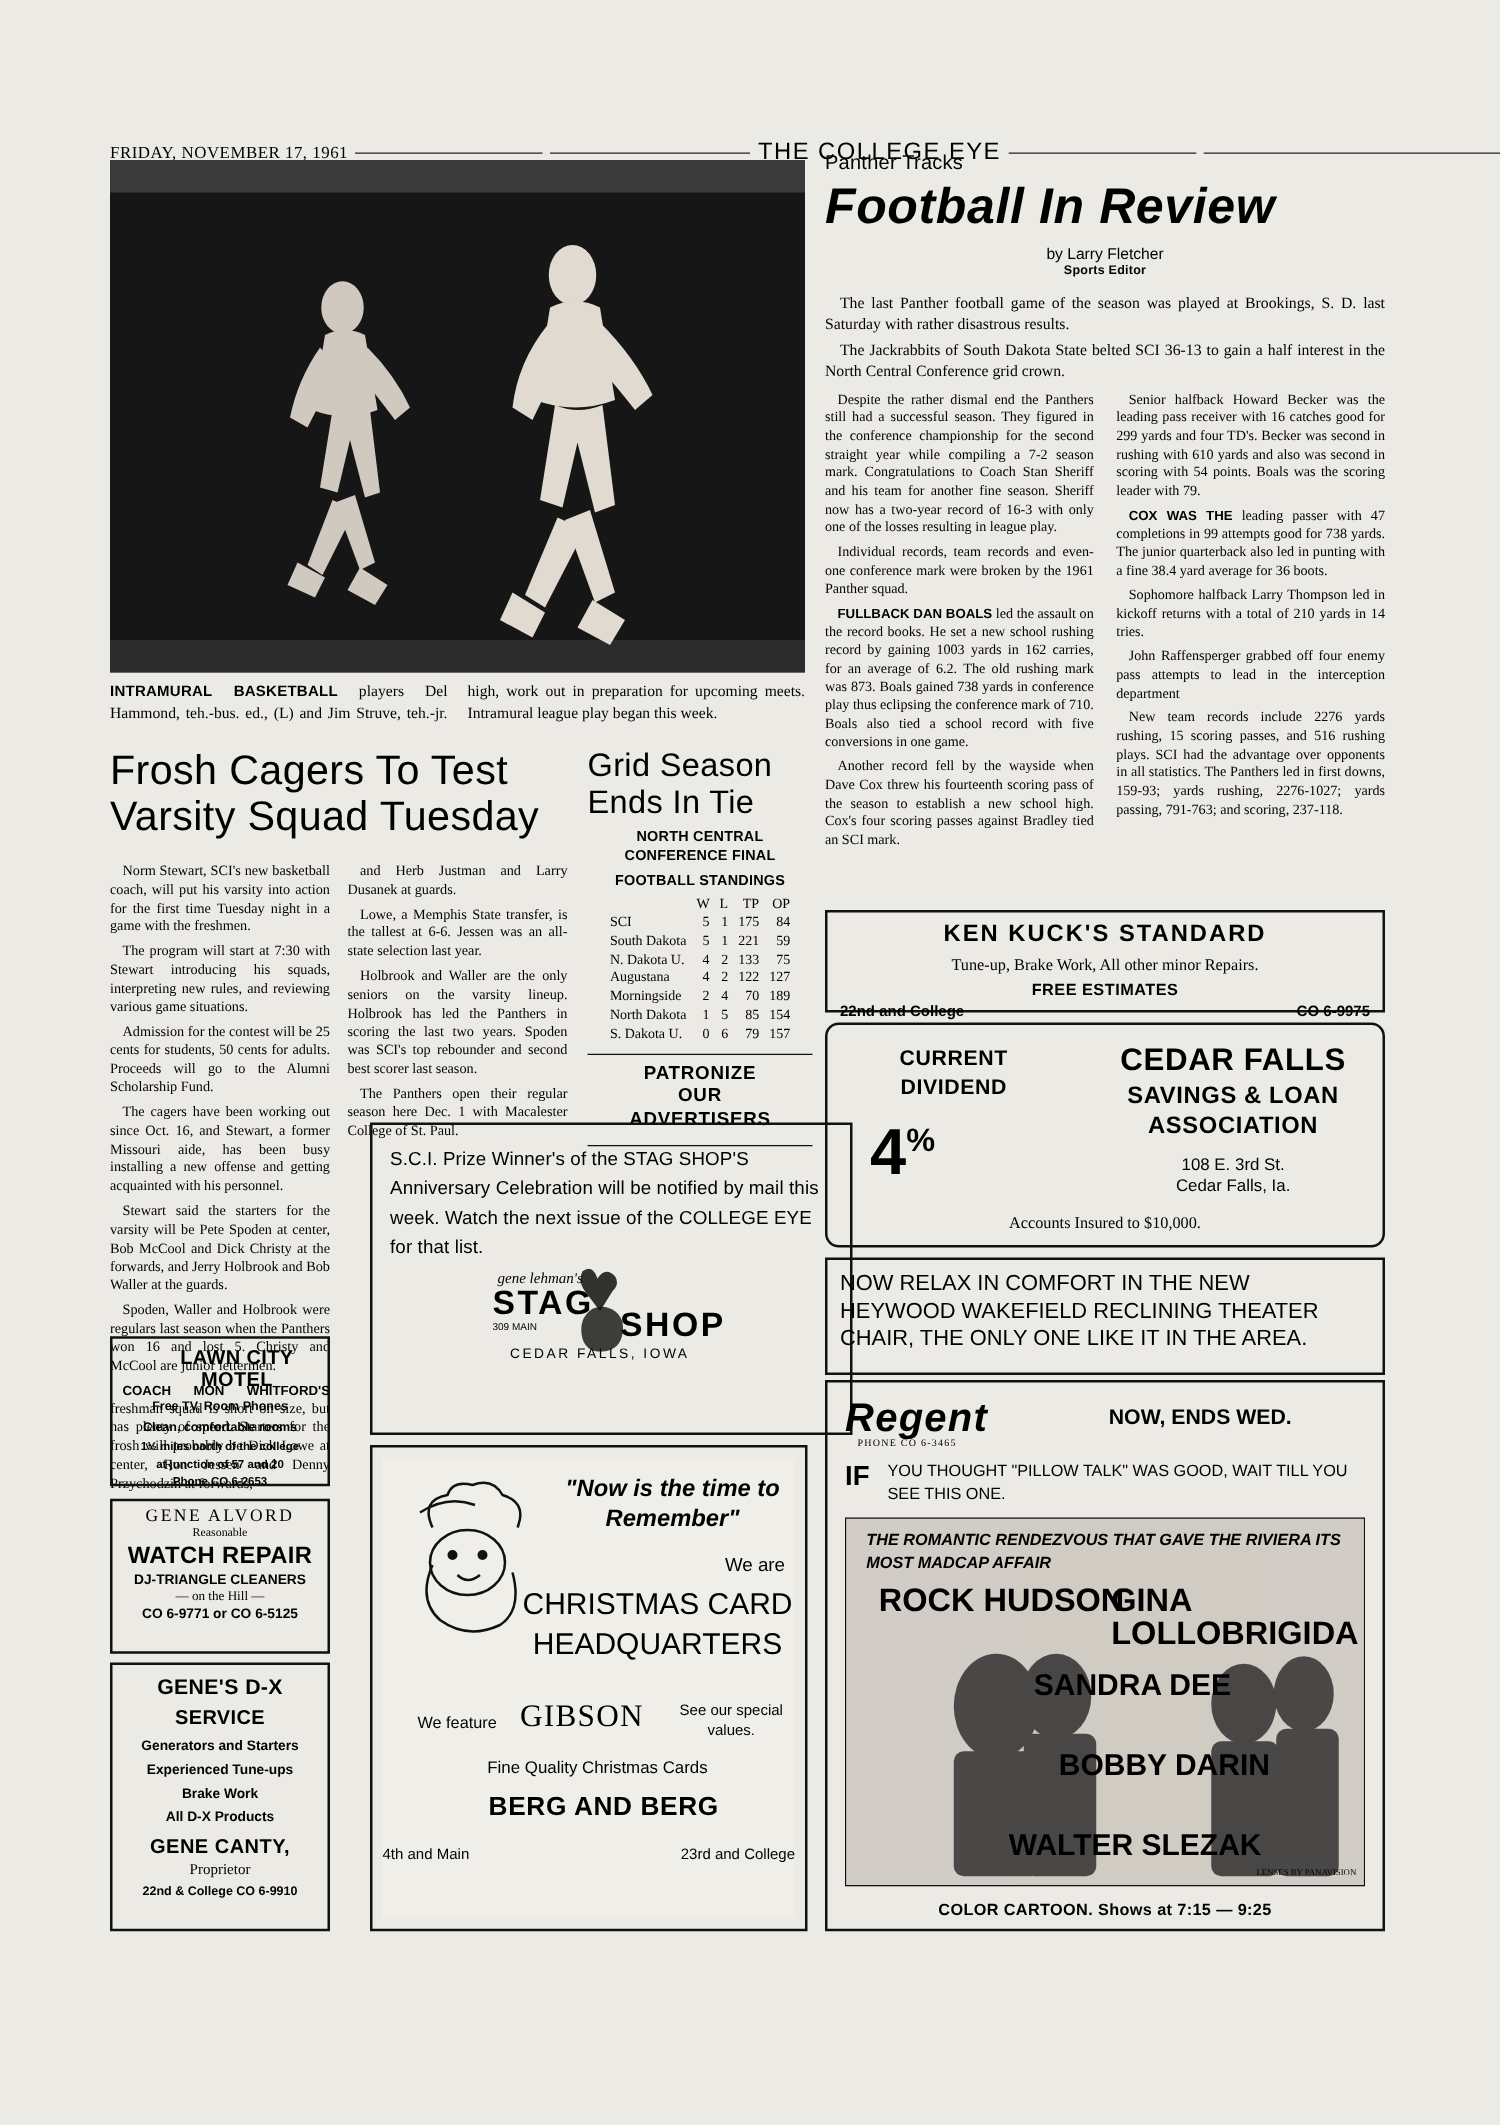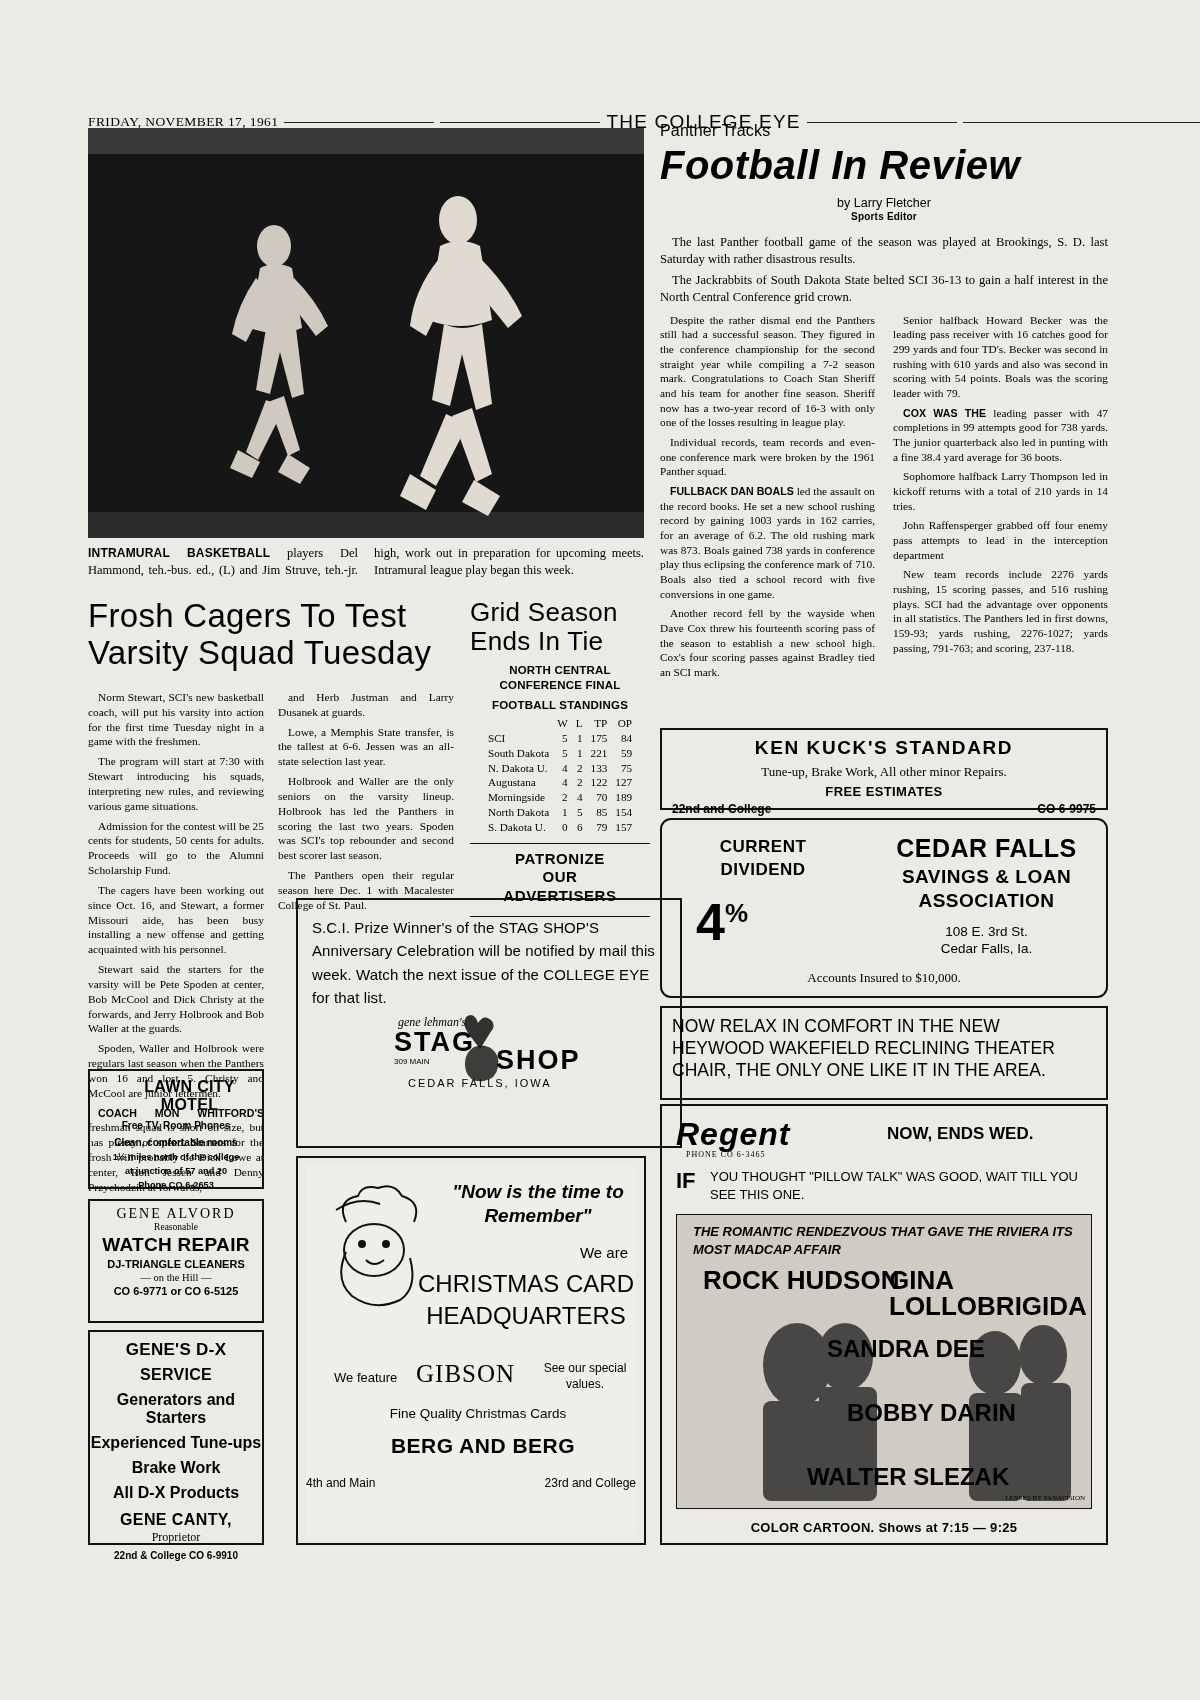--- a/index.html
+++ b/index.html
@@ -81,21 +81,21 @@
   .ad-watch{position:absolute;left:88px;top:1199px;width:176px;height:124px;text-align:center;}
   .ad-watch .n{font-family:"Liberation Serif",serif;font-size:14px;letter-spacing:2px;margin-top:5px;}
   .ad-watch .r{font-size:9.5px;}
   .ad-watch .big{font-family:"Liberation Sans", sans-serif;font-weight:bold;font-size:19px;letter-spacing:.3px;margin-top:2px;}
   .ad-watch .sm{font-family:"Liberation Sans", sans-serif;font-weight:bold;font-size:11px;margin-top:2px;}
   .ad-watch .sm2{font-size:10.5px;margin-top:2px;}
 
   .ad-dx{position:absolute;left:88px;top:1330px;width:176px;height:215px;text-align:center;}
   .ad-dx .t{font-family:"Liberation Sans", sans-serif;font-weight:bold;font-size:17px;margin-top:8px;letter-spacing:.3px;}
   .ad-dx .t2{font-family:"Liberation Sans", sans-serif;font-weight:bold;font-size:16px;margin-top:6px;letter-spacing:.3px;}
-  .ad-dx .l{font-family:"Liberation Sans", sans-serif;font-weight:bold;font-size:16px;margin-top:7px;}
+  .ad-dx .l{font-family:"Liberation Sans", sans-serif;font-weight:bold;font-size:11px;margin-top:7px;}
   .ad-dx .name{font-family:"Liberation Sans", sans-serif;font-weight:bold;font-size:16px;margin-top:9px;letter-spacing:.4px;}
   .ad-dx .prop{font-size:12px;margin-top:1px;}
   .ad-dx .addr{font-family:"Liberation Sans", sans-serif;font-weight:bold;font-size:10px;margin-top:5px;}
 
   .ad-stag{position:absolute;left:296px;top:898px;width:386px;height:250px;}
   .ad-stag .txt{
     font-family:"Liberation Sans", sans-serif;font-size:15px;line-height:1.55;padding:16px 14px 0 14px;letter-spacing:.1px;
   }
   .stag-logo{position:relative;height:86px;margin-top:2px;}
   .stag-logo .gl{position:absolute;left:100px;top:4px;font-family:"Liberation Serif",serif;font-style:italic;font-size:12px;}

